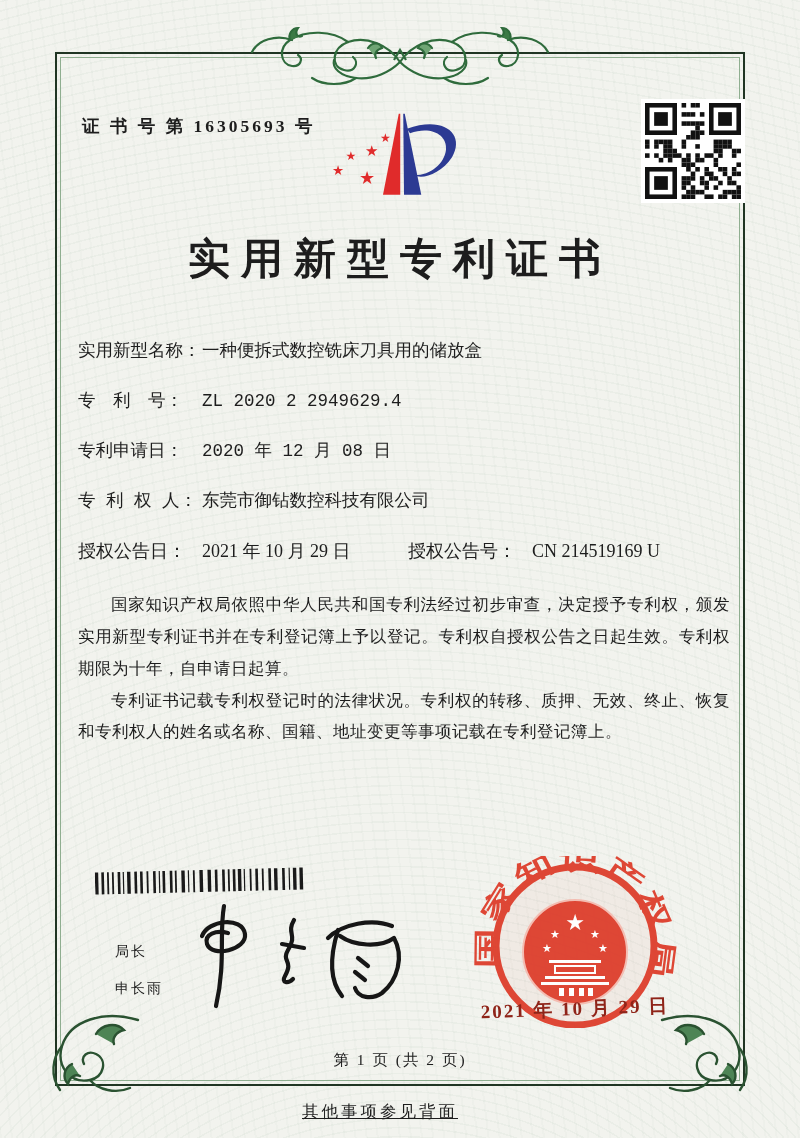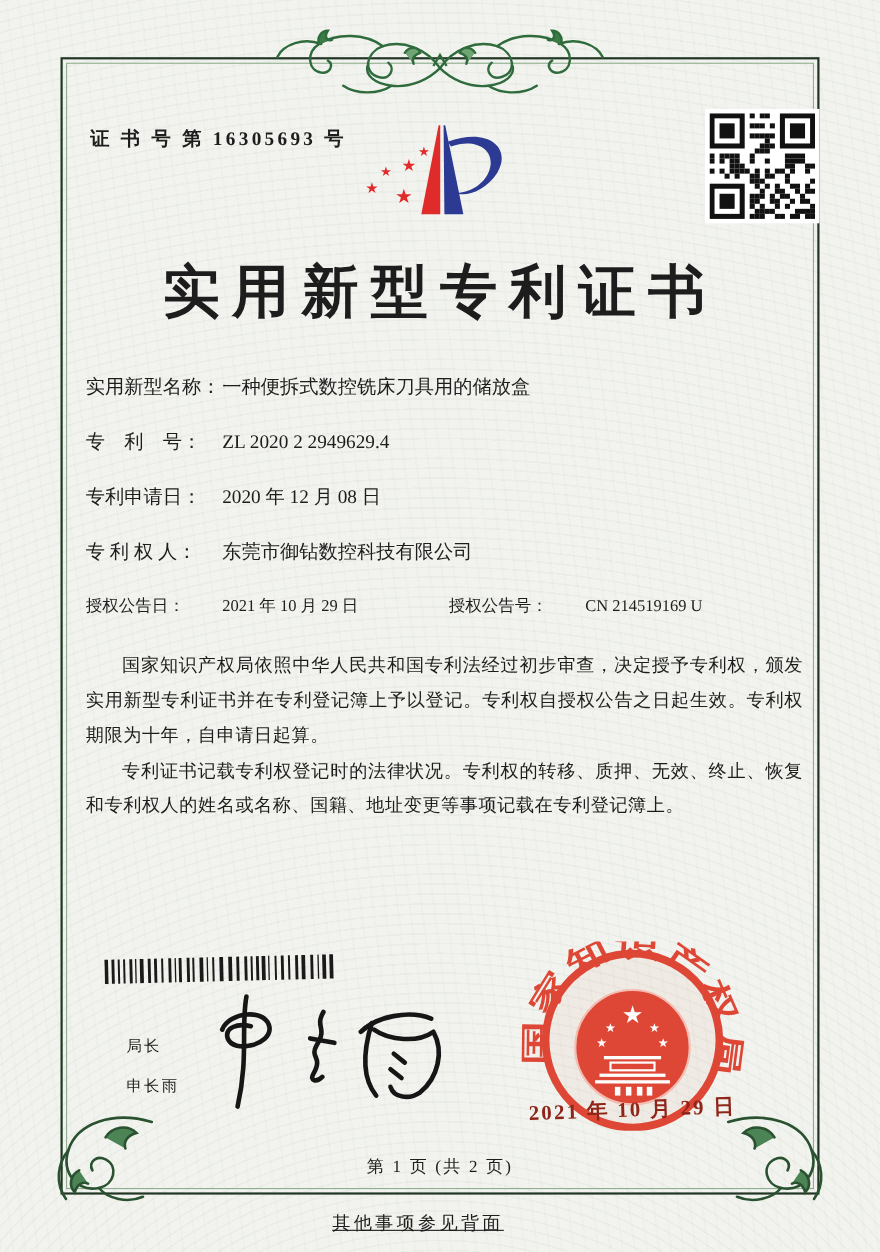--- a/index.html
+++ b/index.html
@@ -22,28 +22,28 @@
   .ornament-corner { position:absolute; width:96px; height:92px; }
   .ornament-corner.left  { left:46px;  top:1006px; }
   .ornament-corner.right { right:46px; top:1006px; transform:scaleX(-1); }
   
   .cert-no { position:absolute; left:82px; top:114px; font-size:17.5px; letter-spacing:3px; font-weight:600; }
   .logo { position:absolute; left:326px; top:92px; width:150px; height:126px; }
   .qr { position:absolute; left:641px; top:99px; width:104px; height:104px; background:#fff; padding:4px; }
   .qr svg { width:100%; height:100%; display:block; }
   
   .title { position:absolute; left:0; top:231px; width:800px; text-align:center;
-    font-size:52px; font-weight:bold; letter-spacing:11px; }
+    font-size:42px; font-weight:bold; letter-spacing:11px; }
   
   .content { position:absolute; left:78px; top:339px; width:652px; }
-  .field-row { margin-bottom:26px; font-size:17.5px; line-height:24px; white-space:nowrap; }
+  .field-row { margin-bottom:26px; font-size:17.5px; line-height:24px; white-space:nowrap;font-family:Liberation Mono, monospace; }
   .field-label { display:inline-block; width:124px; vertical-align:top; }
   .field-value { display:inline-block; max-width:520px; vertical-align:top; white-space:normal; }
   .field-row.address .field-value { width:520px; }
-  .grant-row { display:flex; margin-bottom:8px; font-size:15px; line-height:24px; }
+  .grant-row { display:flex; margin-bottom:8px; font-size:18px; line-height:24px; }
   .grant-col1 { width:330px; }
   .grant-value { display:inline-block; }
   
   .paras { margin-top:26px; font-size:16.5px; line-height:1.93; text-align:justify; }
   .paras p { text-indent:2em; letter-spacing:0.5px; }
   
   .barcode { position:absolute; left:95px; top:866px; width:212px; height:30px; transform:rotate(-1.4deg); }
   .officer { position:absolute; left:88px; top:933px; font-size:14px; line-height:37px; letter-spacing:2px;margin-left:27px; }
   .signature { position:absolute; left:188px; top:900px; width:250px; height:115px; }
   .seal { position:absolute; left:462px; top:856px; width:226px; height:192px; }

